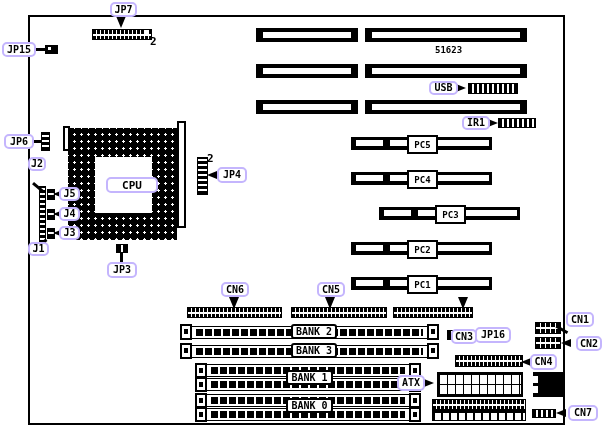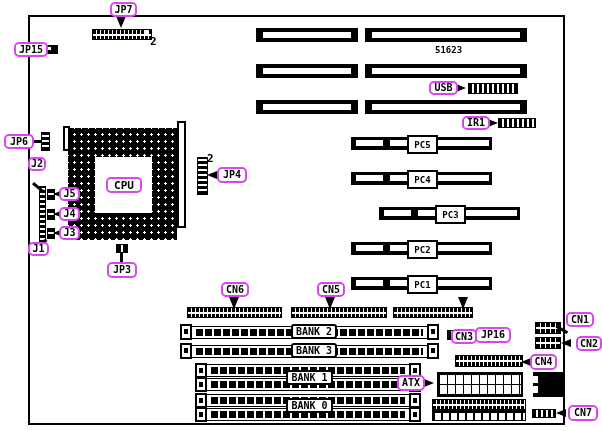--- a/index.html
+++ b/index.html
@@ -2,21 +2,21 @@
 <html><head>
 <meta charset="utf-8">
 <style>
   html,body{margin:0;padding:0;background:#fff;}
   #stage{position:relative;width:602px;height:431px;background:#fff;overflow:hidden;
          font-family:"DejaVu Sans Mono",monospace;color:#000;}
   .abs{position:absolute;box-sizing:border-box;}
   
   .board{border:2px solid #000;background:#fff;}
   
-  .callout{background:#fff;border:2px solid #d946ef;border-radius:5px;display:flex;
+  .callout{background:#fff;border:2px solid #c4b5fd;border-radius:5px;display:flex;
            align-items:center;justify-content:center;font-weight:bold;font-size:10px;
            line-height:1;z-index:6;}
   .biglabel{background:#fff;border:2px solid #000;border-radius:3px;display:flex;
             align-items:center;justify-content:center;font-weight:bold;font-size:10px;
             line-height:1;z-index:5;}
   
   .comb{border:1px solid #000;background-color:#000;
         background-image:linear-gradient(transparent 40%,#fff 40% 62%,transparent 62%),
                          repeating-linear-gradient(90deg,#000 0 3px,#fff 3px 4px);}
   .vstripes{border:1px solid #000;
@@ -74,21 +74,21 @@
   <div class="abs board" style="left:28px;top:15px;width:537px;height:410px;"></div>
 
   <div class="abs callout" style="left:110px;top:2px;width:27px;height:15px;">
       <span>JP7</span>
     </div>
   <div class="abs tri-d" style="left:116px;top:16px;"></div>
   <div class="abs comb" style="left:92px;top:29px;width:60px;height:11px;"></div>
   <div class="abs" style="left:144px;top:30px;width:4px;height:4px;background:#fff;z-index:2;"></div>
   <div class="abs txt" style="left:150px;top:36px;">2</div>
 
-  <div class="abs callout" style="left:14px;top:42px;width:34px;height:15px;">
+  <div class="abs callout" style="left:2px;top:42px;width:34px;height:15px;">
       <span>JP15</span>
     </div>
   <div class="abs line" style="left:35px;top:48px;width:10px;height:3px;"></div>
   <div class="abs black" style="left:45px;top:45px;width:13px;height:9px;"></div>
   <div class="abs" style="left:48px;top:47px;width:3px;height:3px;background:#fff;"></div>
 
   <div class="abs isa" style="left:256px;top:28px;width:102px;height:14px;">
       <div class="isa-inner"></div>
     </div>
   <div class="abs isa" style="left:365px;top:28px;width:162px;height:14px;">
@@ -146,21 +146,21 @@
   </div>
   <div class="abs pci" style="left:351px;top:277px;width:141px;height:13px;">
     <div class="pci-s" style="left:5px;width:27px;"></div>
     <div class="pci-s" style="left:39px;width:17px;"></div>
     <div class="pci-s" style="left:83px;width:55px;"></div>
     <div class="pci-label">PC1</div>
   </div>
 
   <div class="abs socket" style="left:68px;top:128px;width:109px;height:112px;"></div>
   <div class="abs" style="left:95px;top:157px;width:57px;height:56px;background:#fff;"></div>
-  <div class="abs callout" style="left:106px;top:177px;width:36px;height:16px;font-size:11px;">
+  <div class="abs callout" style="left:106px;top:177px;width:52px;height:16px;font-size:11px;">
       <span>CPU</span>
     </div>
   <div class="abs white" style="left:63px;top:126px;width:7px;height:25px;border-width:2px;z-index:2;"></div>
   <div class="abs white" style="left:177px;top:121px;width:9px;height:107px;border-width:2px;"></div>
 
   <div class="abs callout" style="left:4px;top:134px;width:30px;height:15px;">
       <span>JP6</span>
     </div>
   <div class="abs line" style="left:33px;top:140px;width:9px;height:3px;"></div>
   <div class="abs hstripes" style="left:41px;top:132px;width:9px;height:19px;"></div>

